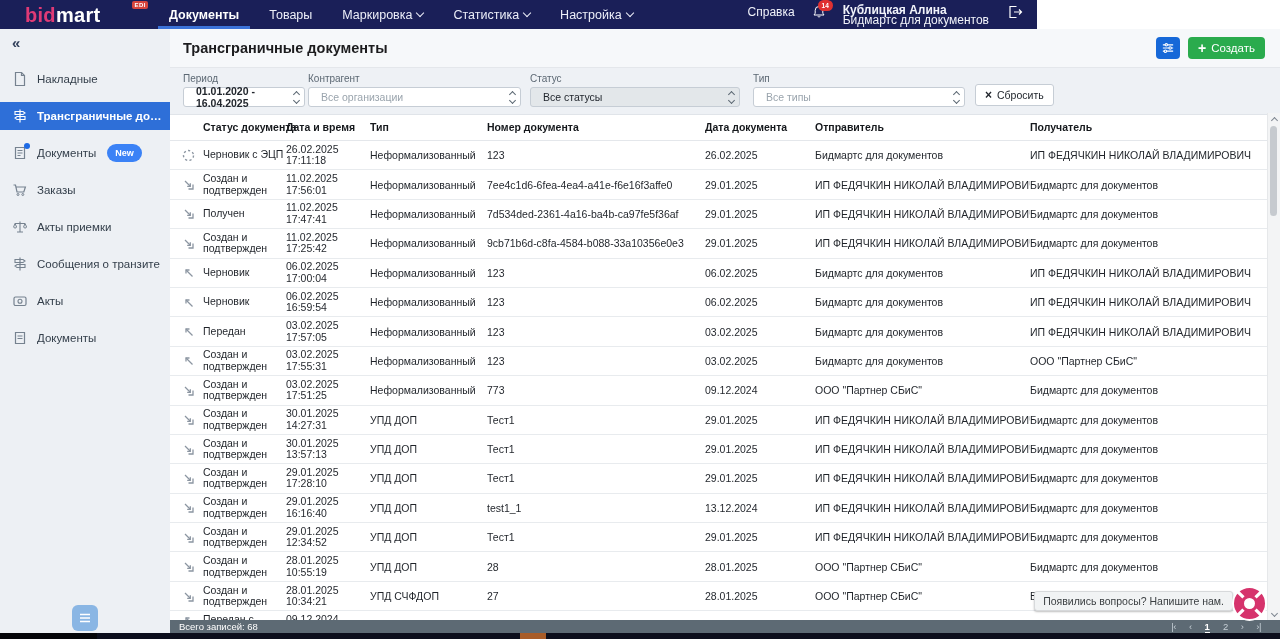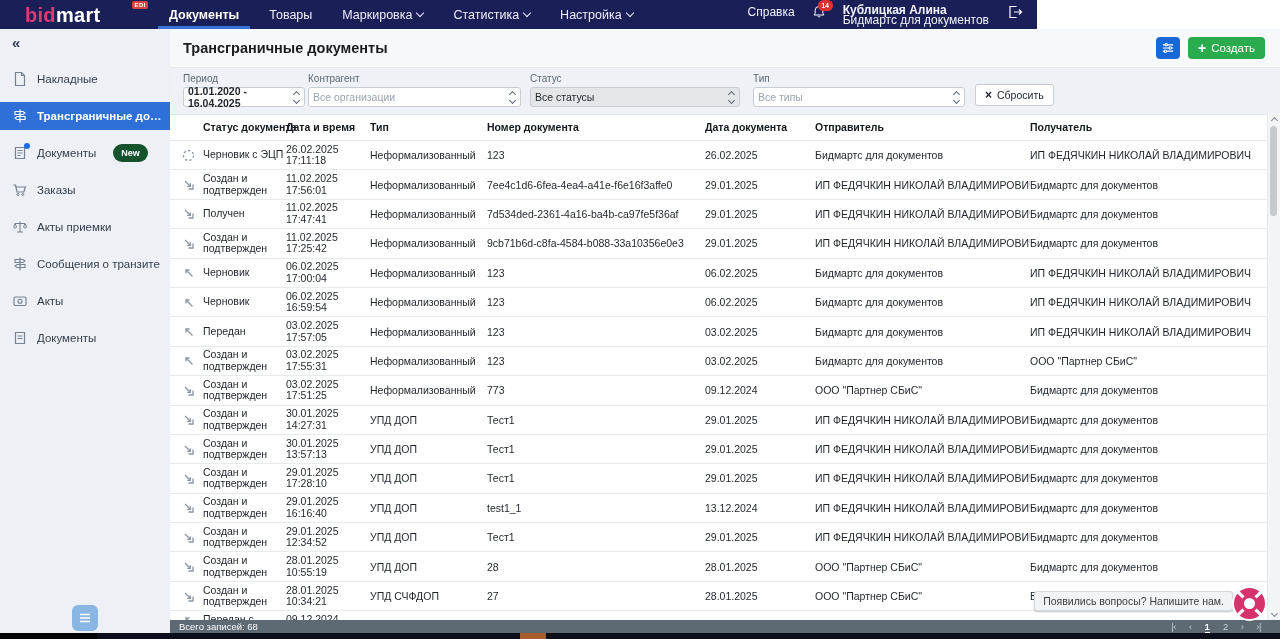--- a/index.html
+++ b/index.html
@@ -34,40 +34,40 @@
   .collapse{position:absolute;top:6px;left:12px;color:#33415c;font-size:15px;font-weight:bold;cursor:pointer;line-height:1}
   .side-list{position:absolute;top:31px;left:0;right:0}
   .side-item{height:37px;display:flex;align-items:center;gap:9px;padding:0 8px 0 12px;font-size:11.5px;
     color:#333e4a;cursor:pointer;white-space:nowrap}
   .side-item svg{width:16px;height:16px;color:#76828f;flex:none}
   .side-item.active{background:#2e6fd8;color:#fff;font-weight:bold;height:28px;margin:4.5px 0}
   .side-item.active svg{color:#fff}
   .side-label{overflow:hidden;text-overflow:ellipsis}
   .icon-dot{position:relative}
   .icon-dot::after{content:"";position:absolute;top:-2px;right:-2px;width:6px;height:6px;border-radius:50%;background:#1d6ae5}
-  .badge-new{background:#14532d;color:#fff;font-size:9px;font-weight:bold;padding:4px 8px;border-radius:9px;margin-left:8px}
+  .badge-new{background:#3b82f6;color:#fff;font-size:9px;font-weight:bold;padding:4px 8px;border-radius:9px;margin-left:2px}
   .chat-btn{position:absolute;left:72px;top:576px;width:26px;height:26px;background:#8ab6e4;border:none;
     border-radius:6px;display:flex;align-items:center;justify-content:center;cursor:pointer}
 
   
   .main{position:absolute;left:170px;top:29px;width:1110px;height:604px;background:#fff}
   .main-head{height:38px;background:#f6f8fa;border-bottom:1px solid #e4e7eb;display:flex;align-items:center}
   .page-title{margin-left:13px;font-size:14.5px;font-weight:bold;color:#1c1c1e}
   .head-actions{margin-left:auto;margin-right:15px;display:flex;gap:8px}
   .btn-filtercols{width:24px;height:22px;background:#1668d8;border:none;border-radius:4px;display:flex;
     align-items:center;justify-content:center;cursor:pointer}
   .btn-create{height:22px;background:#2aab4d;color:#fff;border:none;border-radius:4px;font-size:11.5px;
     display:flex;align-items:center;gap:5px;padding:0 10px;cursor:pointer;font-family:inherit}
   .btn-create .plus{font-size:14px;font-weight:bold;line-height:1;margin-top:-1px}
 
   .filters{height:46px;background:#eef1f5;border-bottom:1px solid #e0e4e9;position:relative}
   .fg{position:absolute;top:5px}
   .fg-label{display:block;color:#5c6873;font-size:10px;margin-bottom:3px}
   .fbox{height:20px;background:#fff;border:1px solid #c6cdd5;border-radius:3px;display:flex;align-items:center;
-    padding:0 5px 0 4px;font-size:10.5px;color:#22272e;cursor:pointer;box-sizing:border-box}
+    padding:0 5px 0 12px;font-size:10.5px;color:#22272e;cursor:pointer;box-sizing:border-box}
   .fbox.grey{background:#e3e7ea}
   .fbox .val{font-weight:bold}
   .fbox .ph{color:#9aa4ad}
   .spin{margin-left:auto;display:flex;flex-direction:column;gap:2px;align-items:center;padding-left:4px}
   .spin i{width:4px;height:4px;border-right:1.3px solid #5c6873;border-bottom:1.3px solid #5c6873;display:block}
   .spin .up{transform:rotate(-135deg)}
   .spin .dn{transform:rotate(45deg);margin-top:-1px}
   .fg.f-period{left:13px;width:122px}
   .fg.f-counterparty{left:138px;width:213px}
   .fg.f-status{left:360px;width:210px}

